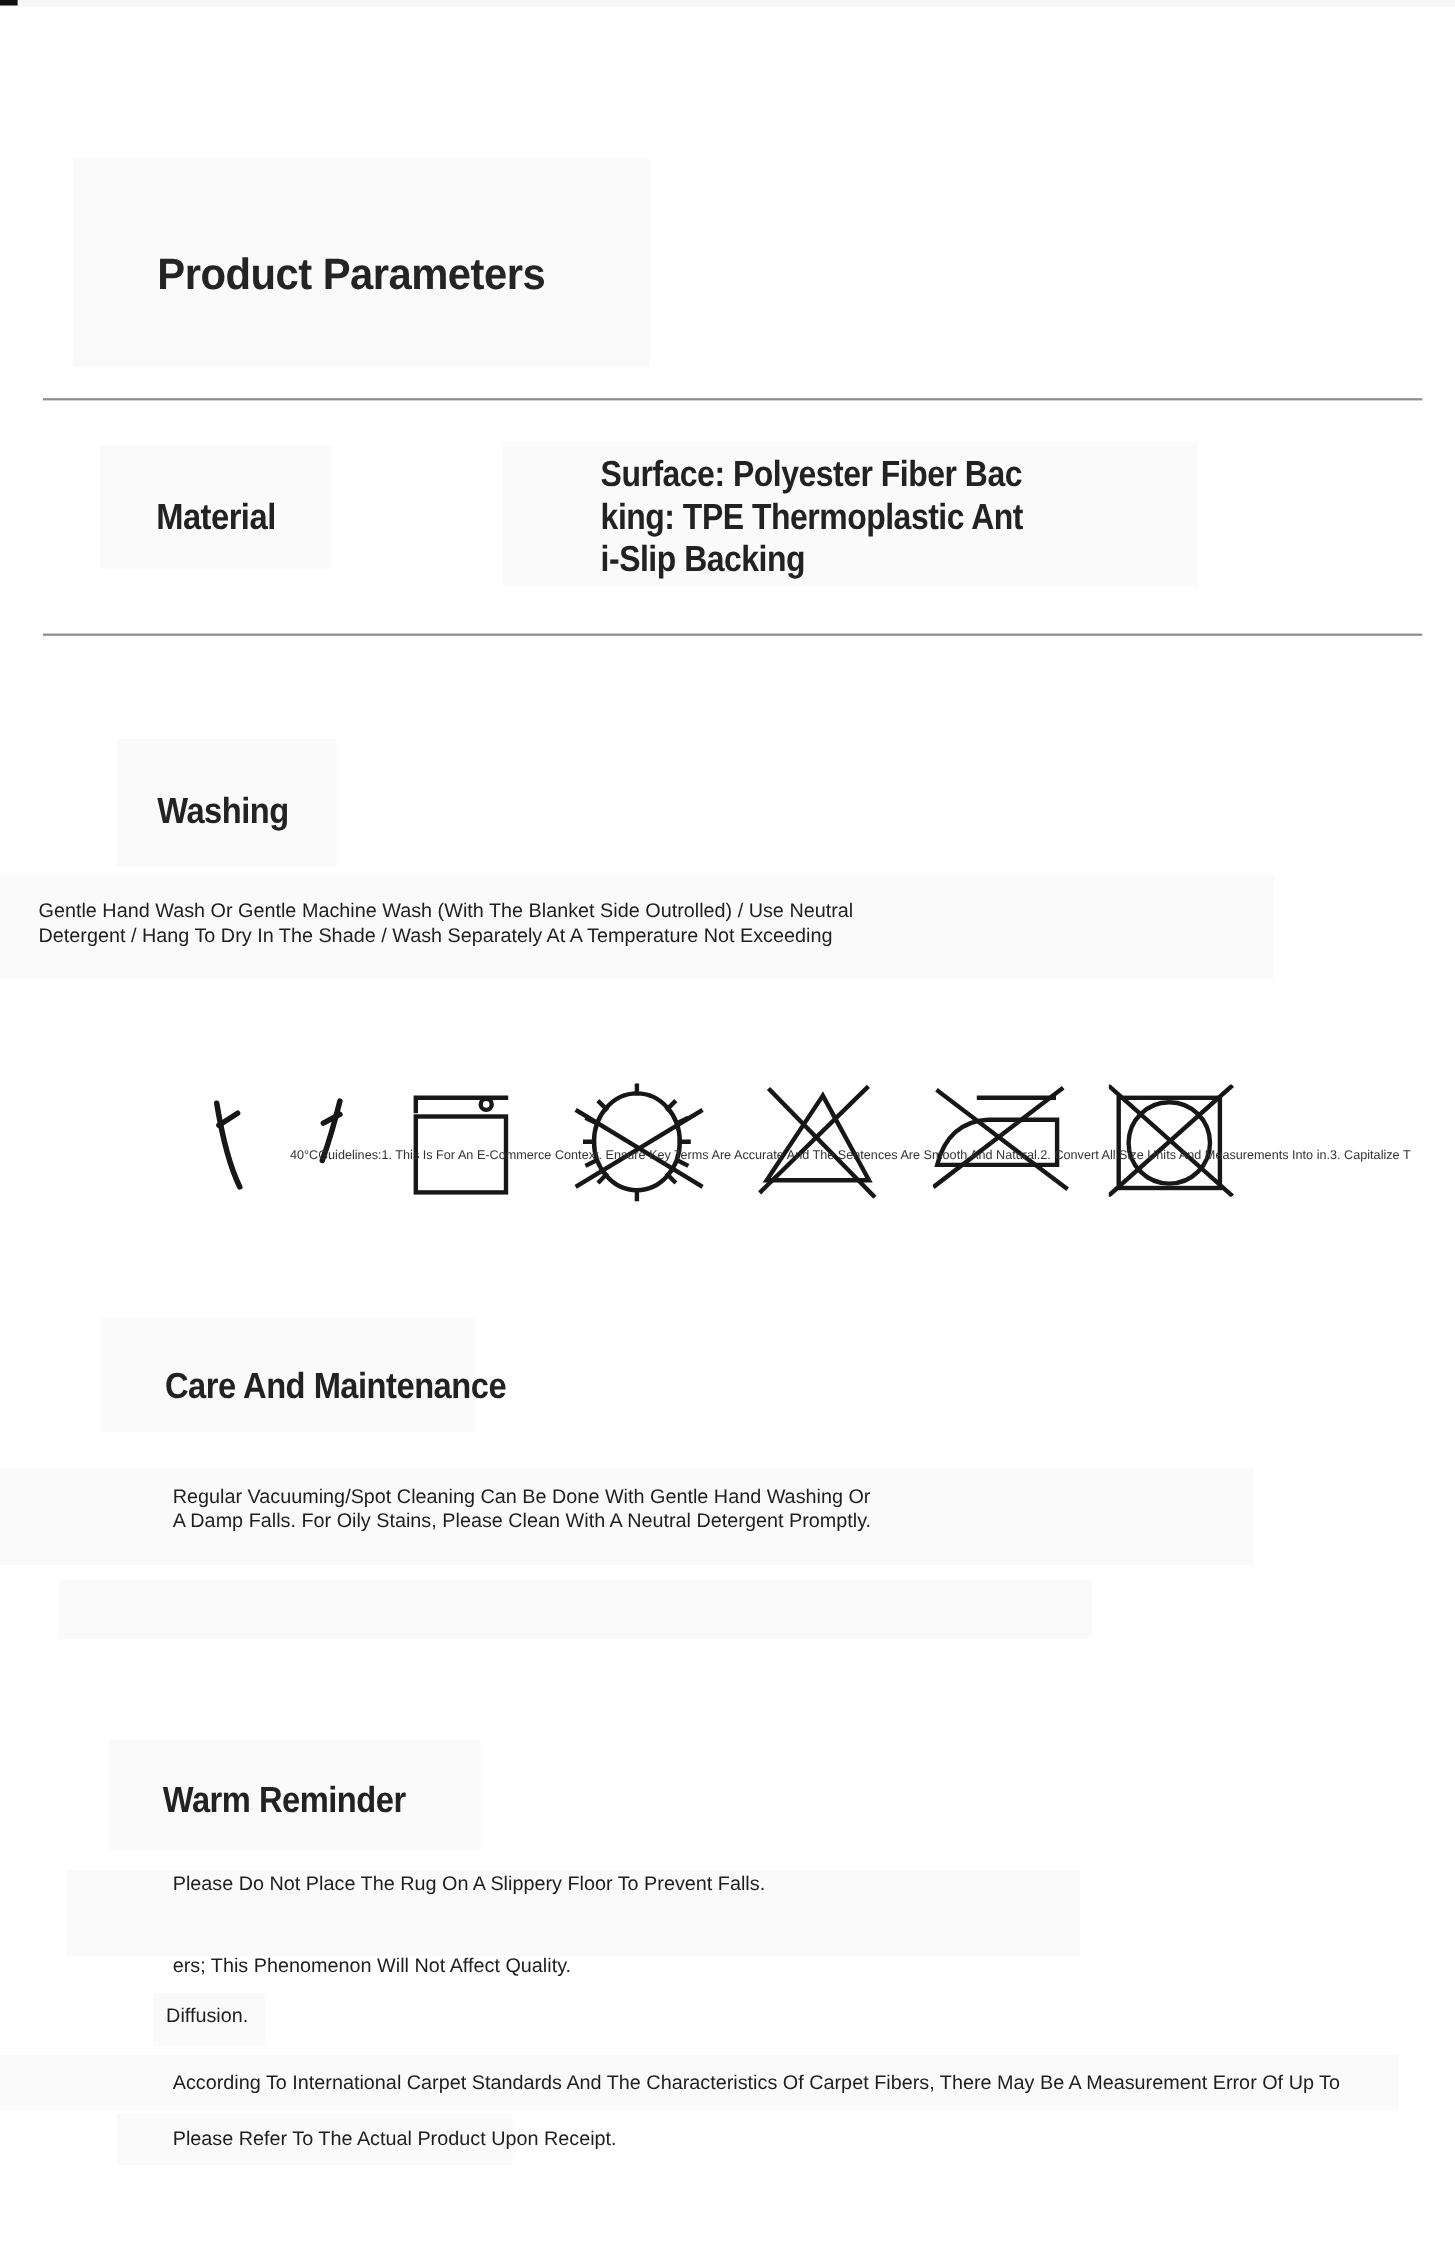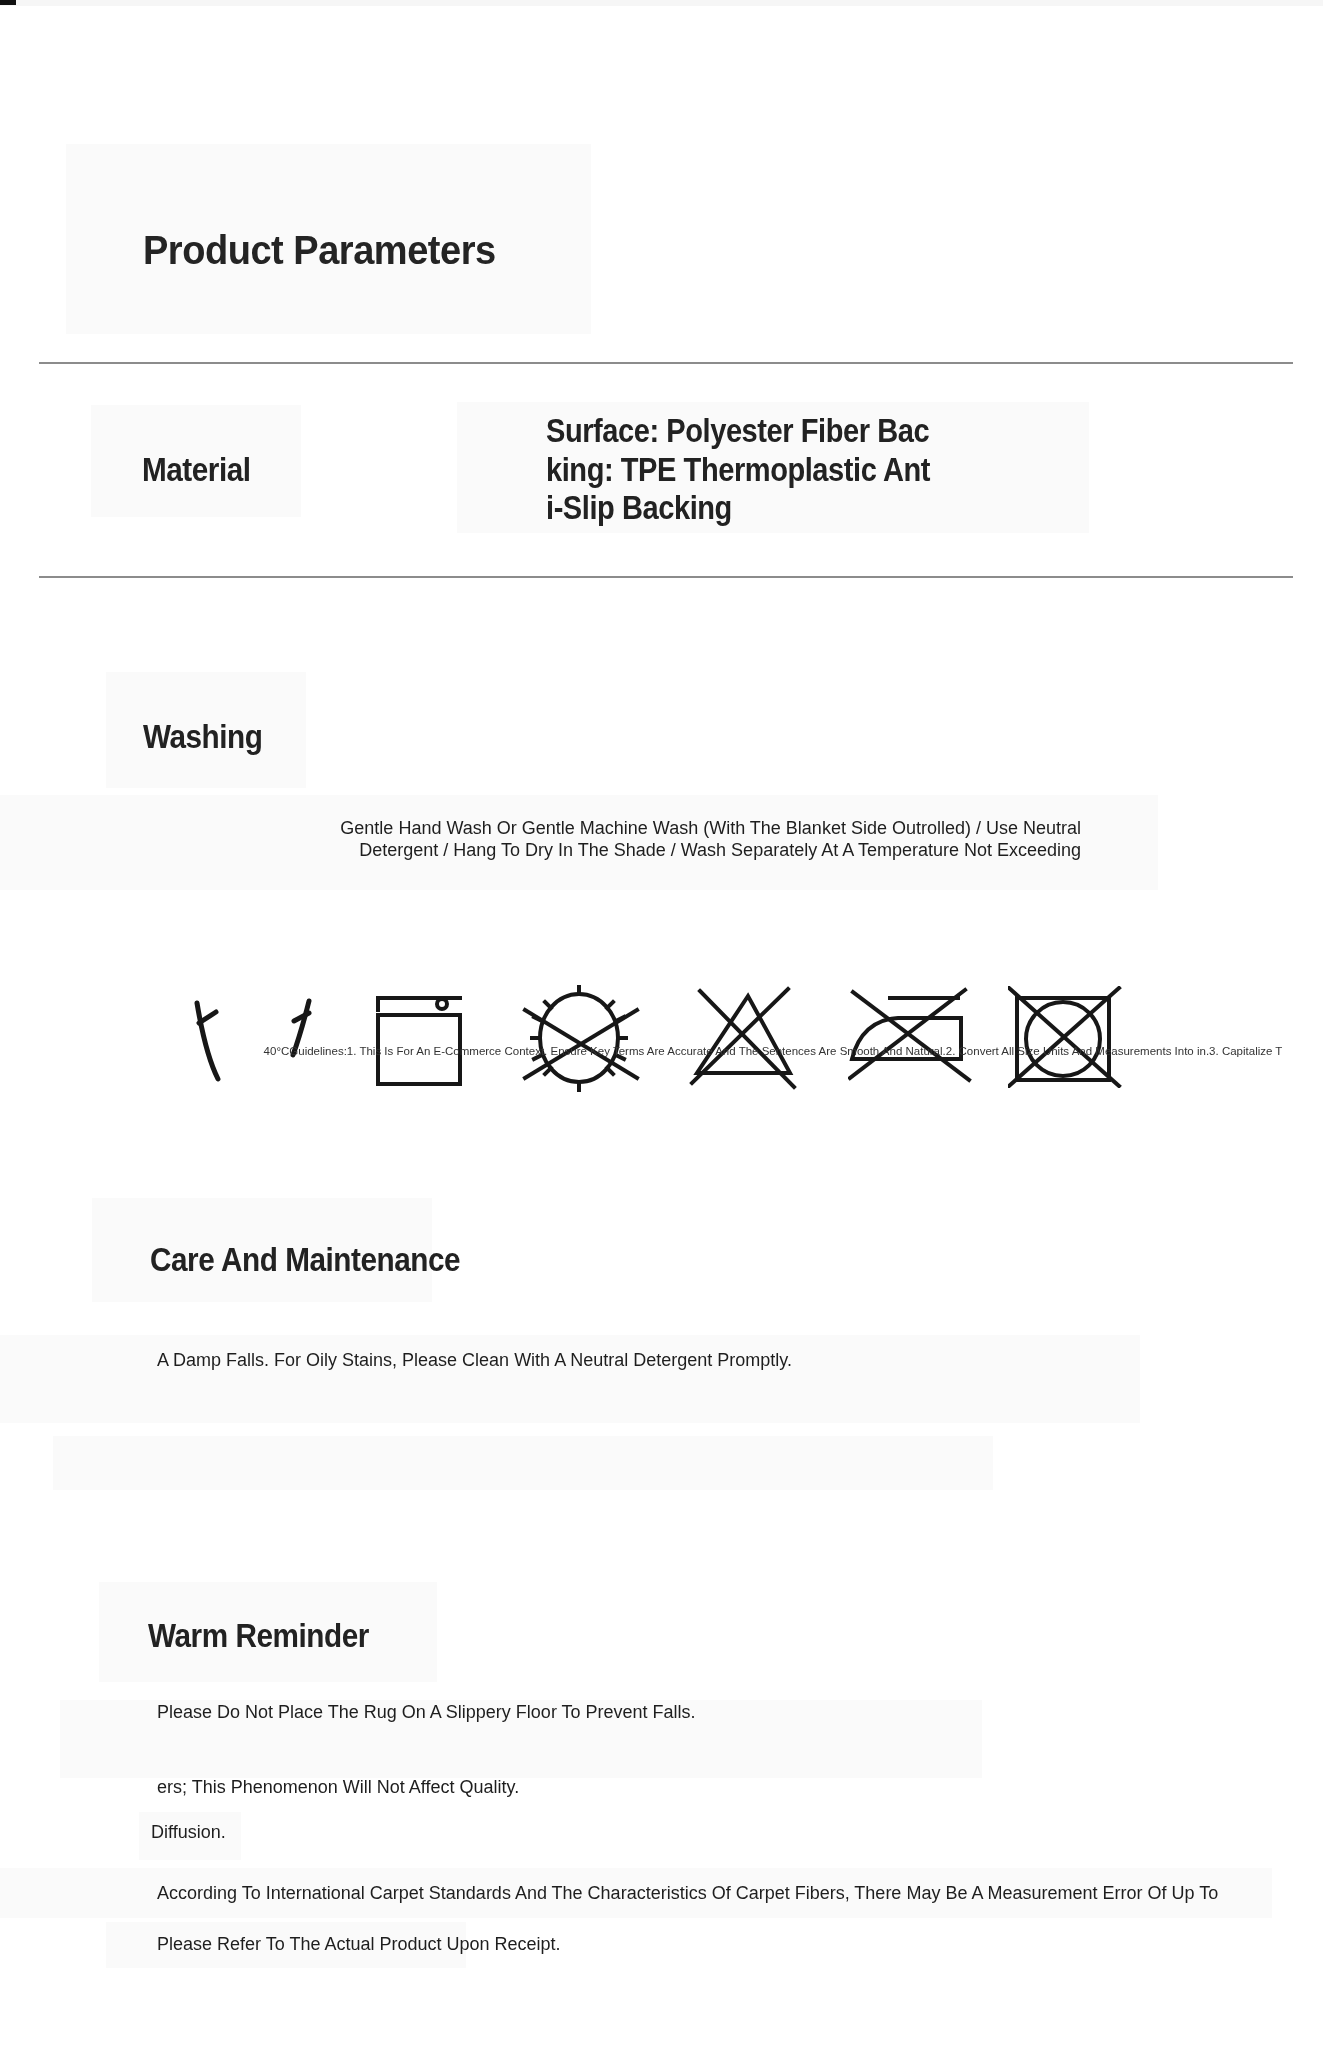--- a/index.html
+++ b/index.html
@@ -18,21 +18,21 @@
     color:#222222; transform:scaleX(0.90); transform-origin:0 50%; white-space:nowrap;
   }
   .valbold{
     font-size:33px; line-height:38.5px; font-weight:700; letter-spacing:-0.5px;
     color:#222222; transform:scaleX(0.88); transform-origin:0 0; white-space:nowrap;
   }
   .body-t{
     font-size:18px; line-height:21.5px; font-weight:400; color:#1e1e1e; white-space:nowrap;
   }
   .clip{overflow:hidden;}
-  .center{text-align:right;}
+  .center{text-align:left;}
   .divider{position:absolute; height:2px; background:#8c8c8c;}
   .caption{
     font-size:11.5px; line-height:15px; color:#333333; white-space:nowrap; z-index:5;text-align:center;
   }
   svg{display:block;}
   .icon{position:absolute; z-index:2;}
 </style>
 </head>
 <body>
 
@@ -130,20 +130,21 @@
       <circle cx="55" cy="53" r="37"></circle>
       <path d="M1,2 L111,100"></path>
       <path d="M111,2 L1,100"></path>
     </svg>
   </div>
 
   <div class="abs caption clip" style="left:223px;top:1044px;width:1100px;">40°CGuidelines:1. This Is For An E-Commerce Context. Ensure Key Terms Are Accurate And The Sentences Are Smooth And Natural.2. Convert All Size Units And Measurements Into in.3. Capitalize T</div>
 
   <div class="abs h2" style="left:150px;top:1240px;">Care And Maintenance</div>
   <div class="abs body-t" style="left:157px;top:1349px;line-height:22px;">
+    <div>Regular Vacuuming/Spot Cleaning Can Be Done With Gentle Hand Washing Or</div>
     <div>A Damp Falls. For Oily Stains, Please Clean With A Neutral Detergent Promptly.</div>
   </div>
 
   <div class="abs h2" style="left:148px;top:1616px;">Warm Reminder</div>
   <div class="abs body-t" style="left:157px;top:1702px;">Please Do Not Place The Rug On A Slippery Floor To Prevent Falls.</div>
   <div class="abs body-t" style="left:157px;top:1777px;">ers; This Phenomenon Will Not Affect Quality.</div>
   <div class="abs body-t" style="left:151px;top:1822px;">Diffusion.</div>
   <div class="abs body-t clip" style="left:157px;top:1883px;width:1166px;">According To International Carpet Standards And The Characteristics Of Carpet Fibers, There May Be A Measurement Error Of Up To</div>
   <div class="abs body-t" style="left:157px;top:1934px;">Please Refer To The Actual Product Upon Receipt.</div>
 

